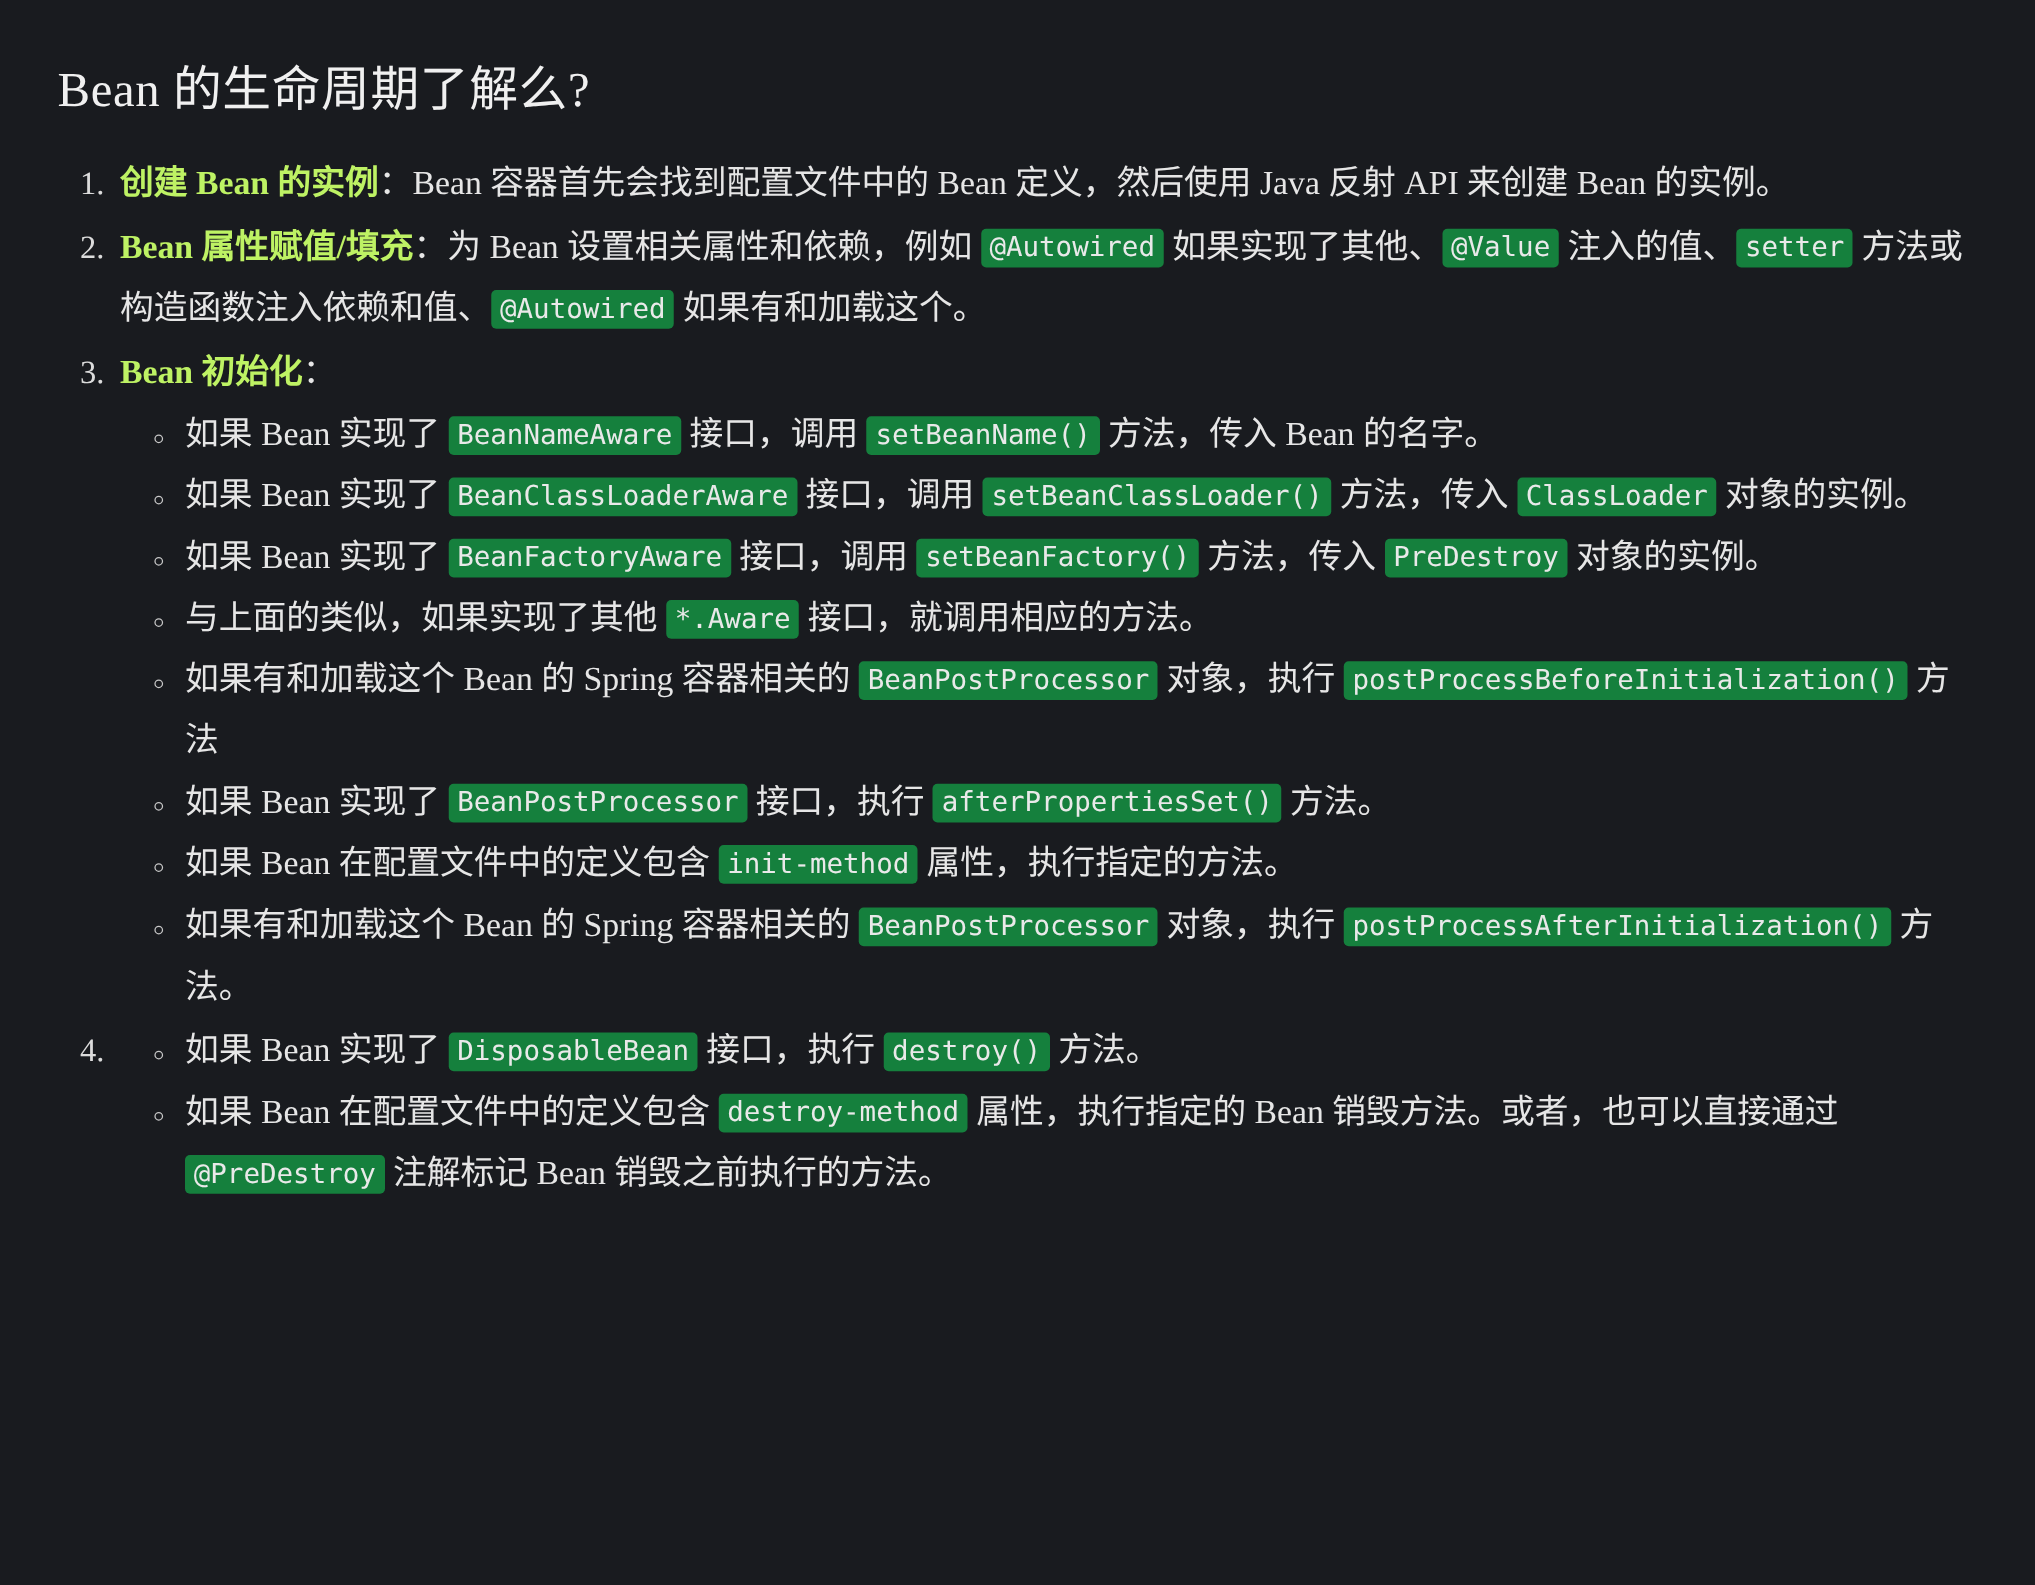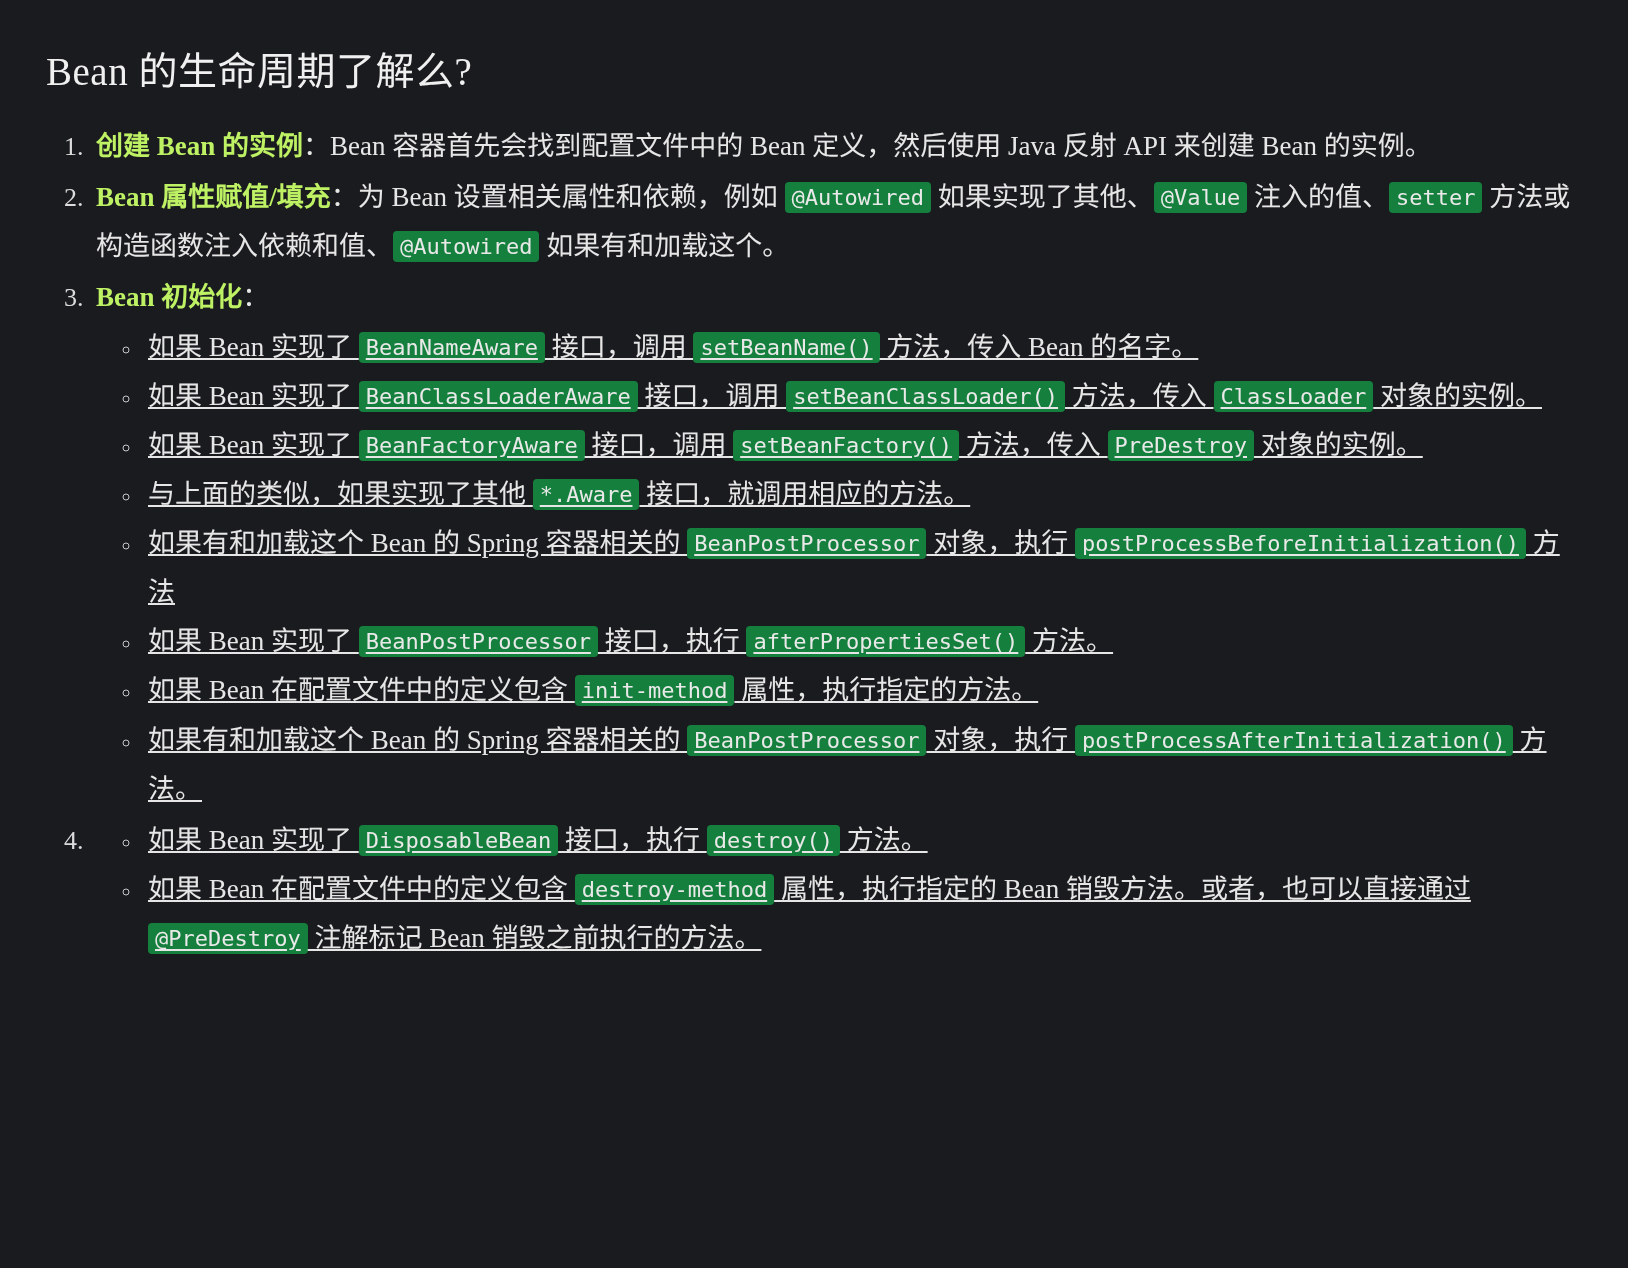--- a/index.html
+++ b/index.html
@@ -40,21 +40,20 @@
   ol.top > li::marker {
     color: #dcdcdc;
     font-size: 26px;
   }
   ul.sub {
     margin: 0;
     padding-left: 46px;
     list-style-type: circle;
     font-size: 27px;
     line-height: 1.82;
-    text-decoration: underline;
   }
   ul.sub > li {
     padding-left: 6px;
   }
   ul.sub > li::marker {
     color: #c8c8c8;
     font-size: 20px;
   }
   b, strong {
     font-weight: 700;

